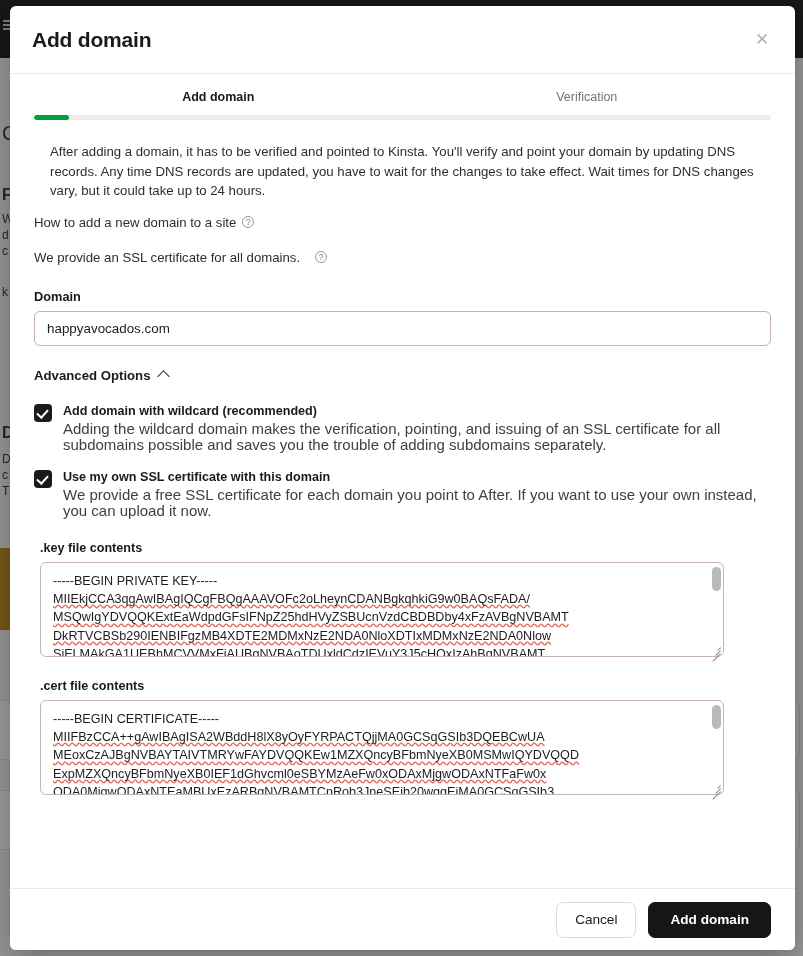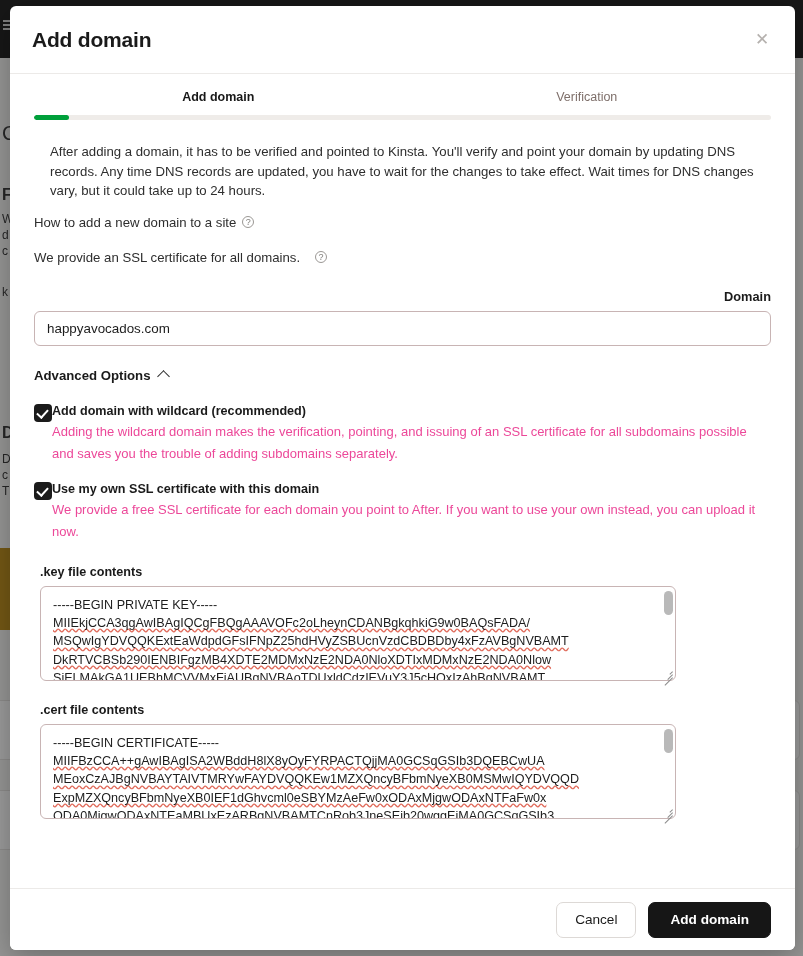--- a/index.html
+++ b/index.html
@@ -145,21 +145,20 @@
     content:"?"; position:absolute; left:0; right:0; top:-1px;
     text-align:center; font-size:9px; color:#7f7c79; line-height:12px;
     font-family:"Liberation Sans", sans-serif;
   }
   .ssl-note { margin-bottom: 24px; }
   .ssl-note .help-ico { margin-left: 9px; }
 
   .field-label {
     font-size: 12.8px; font-weight: bold; color: #1a1a1a;
     margin-bottom: 7px;
-    text-align: right;
   }
   .domain-input {
     width: 100%;
     height: 35px;
     border: 1px solid #c8b4b4;
     border-radius: 6px;
     padding: 0 12px;
     font-size: 13.4px;
     color: #1d1d1d;
     font-family: "Liberation Sans", sans-serif;
@@ -175,21 +174,21 @@
   }
   .chev {
     width: 9px; height: 9px;
     border-left: 1.6px solid #2b2b2b;
     border-top: 1.6px solid #2b2b2b;
     transform: rotate(45deg);
     margin-top: 3px;
   }
 
   .check-group { margin-top: 20px; }
-  .check-row { display: flex; margin-bottom: 16px; }
+  .check-row { display: flex; gap: 11px; margin-bottom: 16px; }
   .checkbox {
     flex: 0 0 18px;
     width: 18px; height: 18px;
     background: #1b1b1b;
     border-radius: 4px;
     position: relative;
     cursor: pointer;
     margin-top: 1px;
   }
   .checkbox::after {
@@ -199,21 +198,21 @@
     width: 5px; height: 9px;
     border-right: 2px solid #fff;
     border-bottom: 2px solid #fff;
     transform: rotate(42deg);
   }
   .check-texts { flex: 1 1 auto; }
   .check-title {
     font-size: 12.6px; font-weight: bold; color: #1a1a1a; line-height: 16px;
   }
   .check-desc {
-    font-size: 13px; color: #ec4899; line-height: 22px; margin-top: 2px;
+    font-size: 15px; color: #404040; line-height: 16px; margin-top: 2px;
     max-width: 712px;
   }
 
   .ssl-link-row {
     margin: 26px 0 0 29px;
     font-size: 13.2px; color: #2e2e2e;
     display: flex; align-items: center; gap: 5px;
     width: fit-content; cursor: pointer;
   }
   .ext-ico {
@@ -228,21 +227,21 @@
   }
 
   .ta-block { margin-top: 22px; }
   .ta-label {
     font-size: 12.6px; font-weight: bold; color: #1a1a1a;
     margin: 0 0 7px 6px;
   }
   .ta-wrap {
     position: relative;
     margin: 0 0 0 6px;
-    width: 636px;
+    width: 684px;
   }
   .code-area {
     width: 100%;
     height: 95px;
     border: 1px solid #c8b4b4;
     border-radius: 6px;
     background: #fff;
     padding: 9px 22px 6px 12px;
     overflow: hidden;
     font-family: "Liberation Sans", sans-serif;

